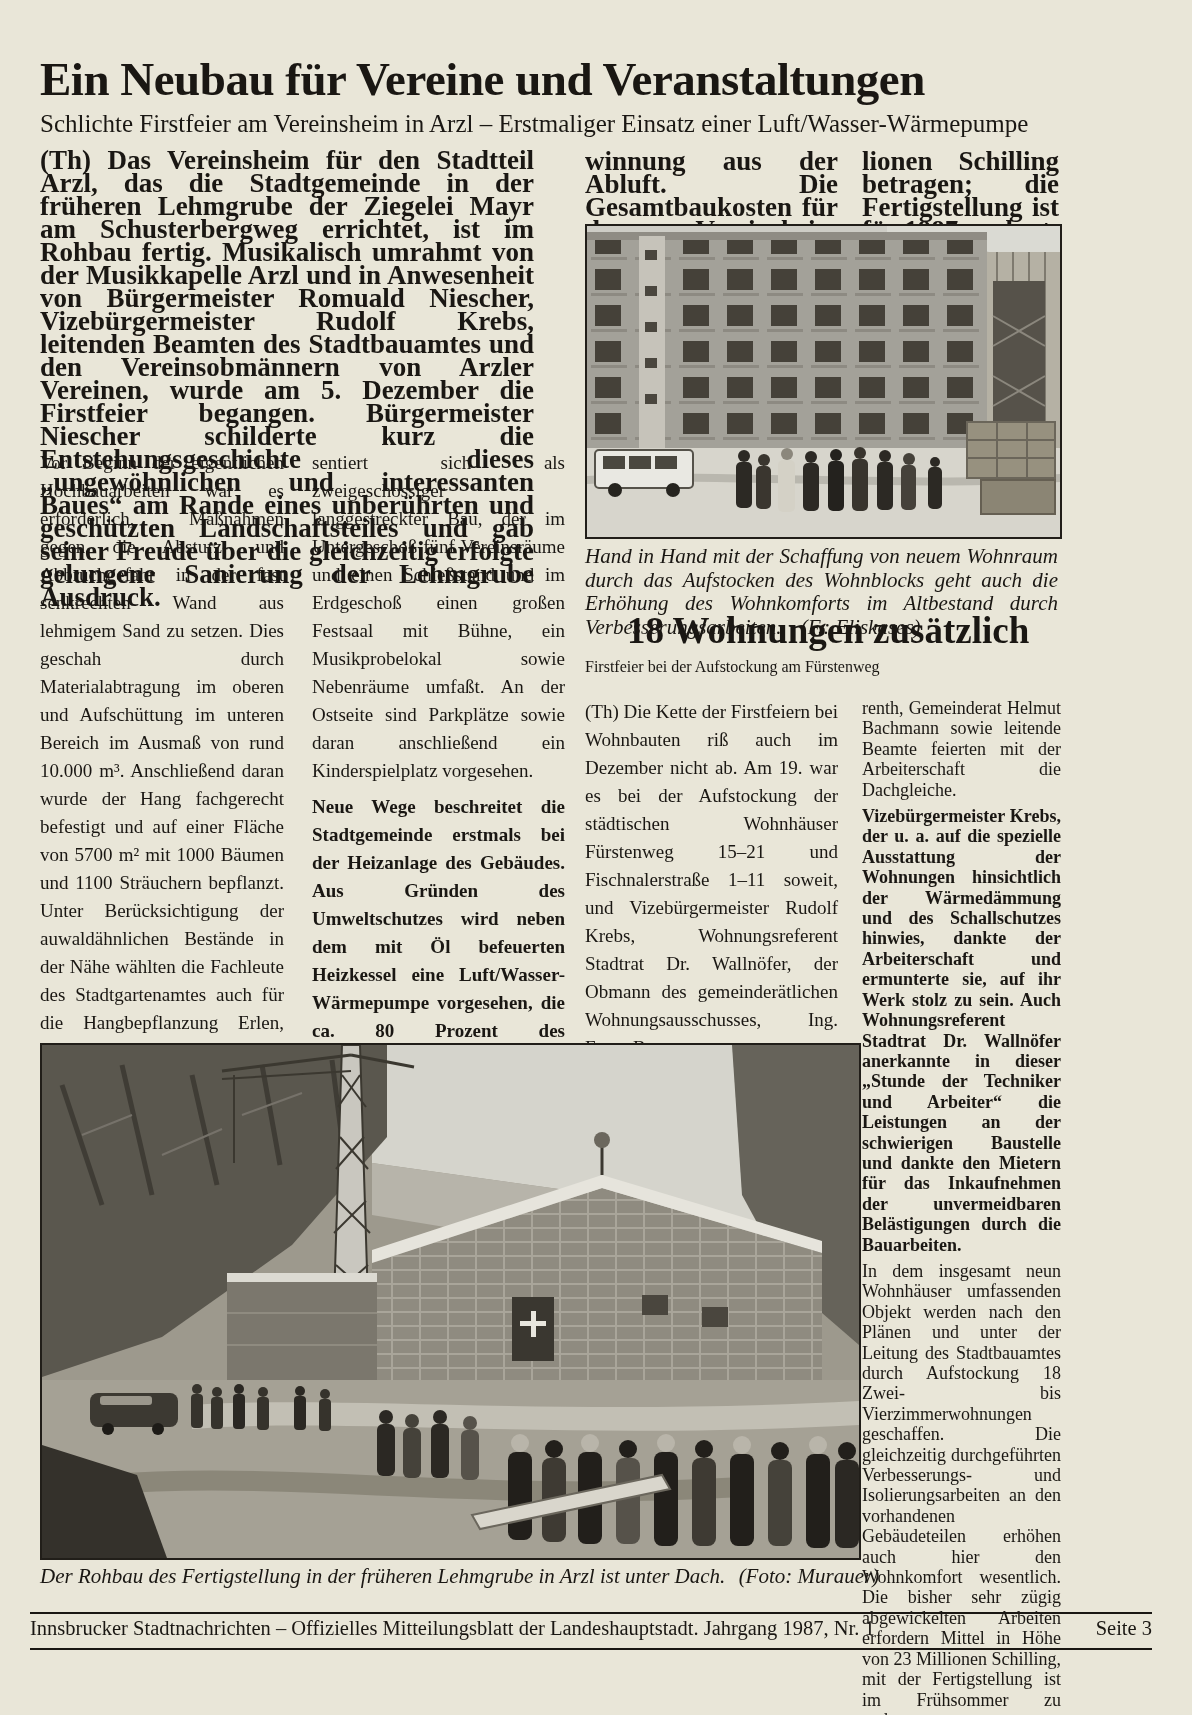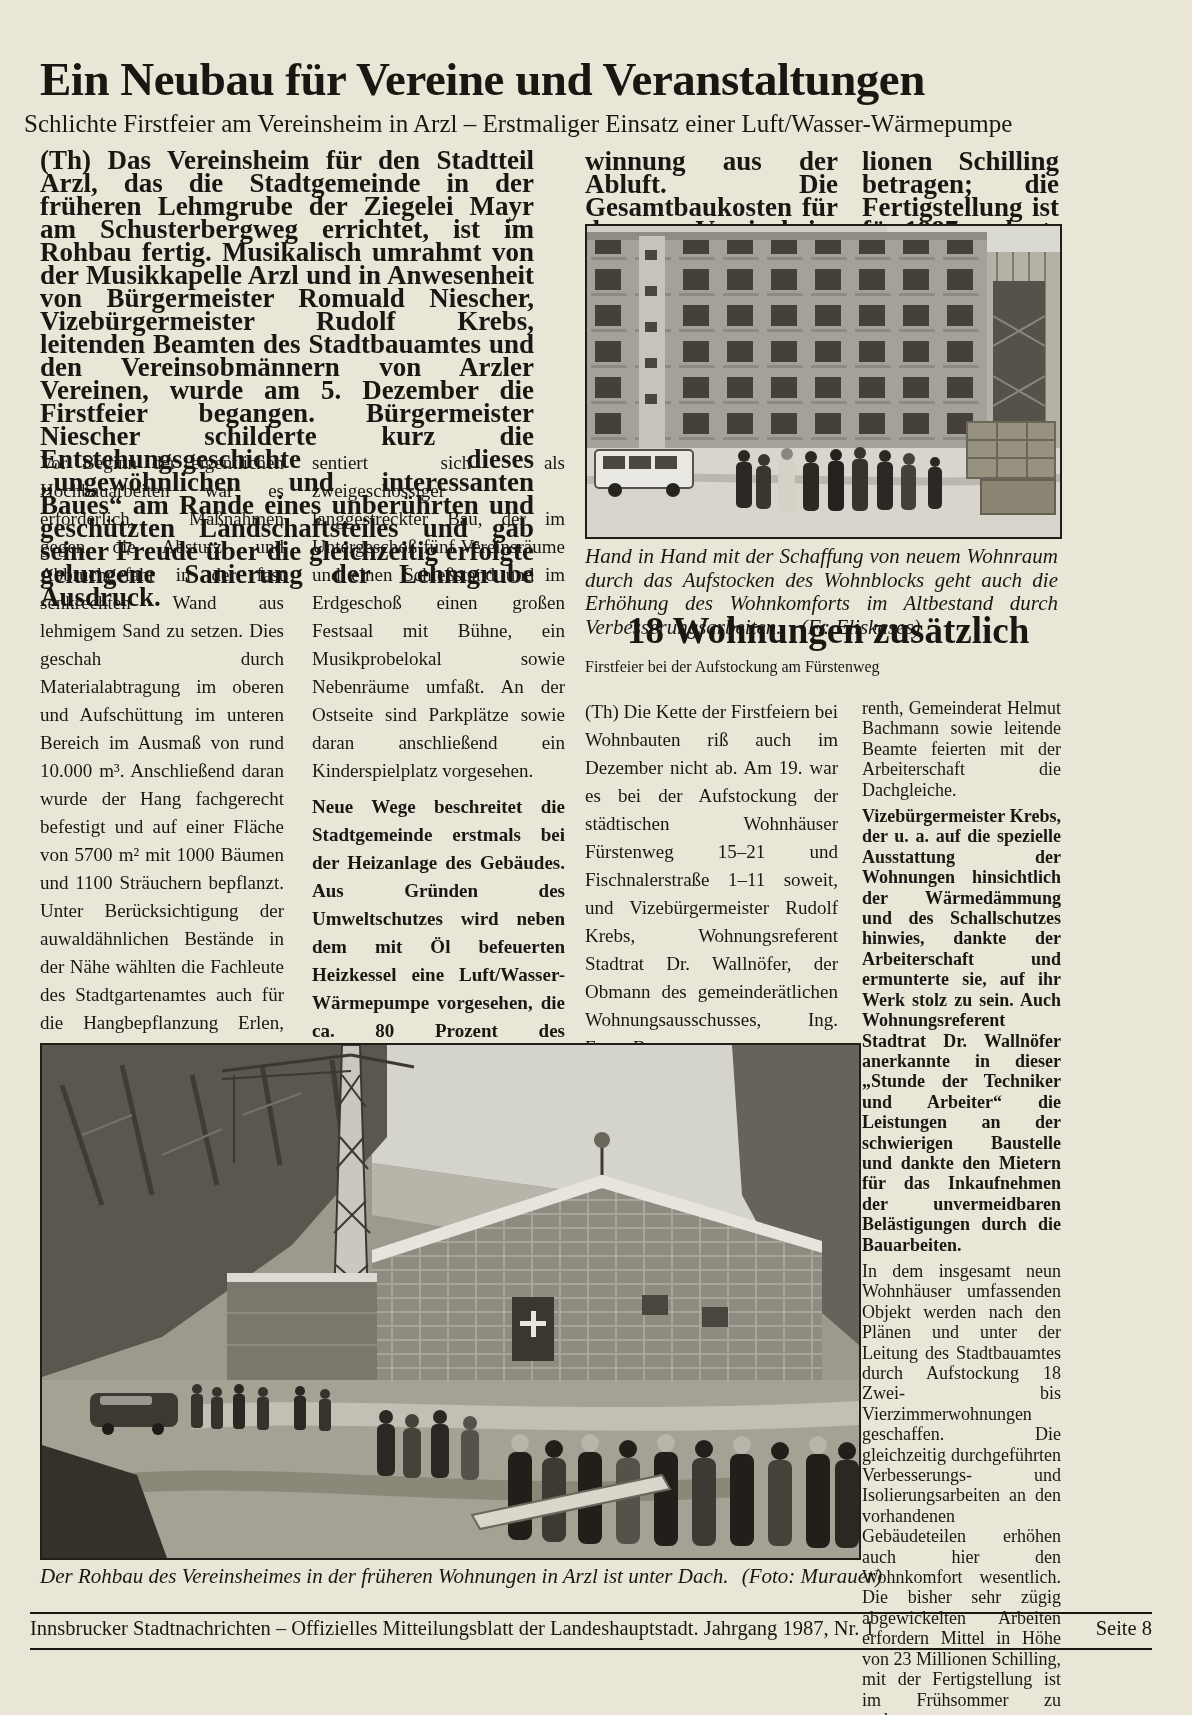--- a/index.html
+++ b/index.html
@@ -41,21 +41,21 @@
     display:flex;justify-content:space-between;align-items:flex-start;
     font-size:20.5px;
   }
 </style>
 </head>
 <body>
 
 <div class="page">
 
   <h1 class="abs headline1" style="left:40px;top:55px;">Ein Neubau für Vereine und Veranstaltungen</h1>
-  <h2 class="abs subhead1" style="left:24px;top:110px;">Schlichte Firstfeier am Vereinsheim in Arzl – Erstmaliger Einsatz einer Luft/Wasser-Wärmepumpe</h2>
+  <h2 class="abs subhead1" style="left:40px;top:110px;">Schlichte Firstfeier am Vereinsheim in Arzl – Erstmaliger Einsatz einer Luft/Wasser-Wärmepumpe</h2>
 
   <p class="abs lead" style="left:40px;top:149px;width:494px;">(Th) Das Vereinsheim für den Stadtteil Arzl, das die Stadtgemeinde in der früheren Lehmgrube der Ziegelei Mayr am Schusterbergweg errichtet, ist im Rohbau fertig. Musikalisch umrahmt von der Musikkapelle Arzl und in Anwesenheit von Bürgermeister Romuald Niescher, Vizebürgermeister Rudolf Krebs, leitenden Beamten des Stadtbauamtes und den Vereinsobmännern von Arzler Vereinen, wurde am 5. Dezember die Firstfeier begangen. Bürgermeister Niescher schilderte kurz die Entstehungsgeschichte dieses „ungewöhnlichen und interessanten Baues“ am Rande eines unberührten und geschützten Landschaftsteiles und gab seiner Freude über die gleichzeitig erfolgte gelungene Sanierung der Lehmgrube Ausdruck.</p>
 
   <p class="abs lead" style="left:585px;top:150px;width:253px;">winnung aus der Abluft. Die Gesamtbaukosten für das Vereinsheim werden rund 20 Mil-</p>
   <p class="abs lead" style="left:862px;top:150px;width:197px;">lionen Schilling betragen; die Fertigstellung ist für 1987 geplant.</p>
 
   <figure class="abs photo-frame" style="left:585px;top:224px;width:473px;height:311px;">
     <svg viewBox="0 0 473 311" width="473" height="311">
       <defs>
         <pattern id="p1win" width="44" height="36" patternUnits="userSpaceOnUse">
@@ -323,24 +323,24 @@
             <rect x="793" y="415" width="24" height="88" rx="8" fill="#2b2823"></rect>
           </g>
       </g>
       <g>
         <polygon points="430,470 620,430 628,444 438,484" fill="#d9d6cc" stroke="#6b675d" stroke-width="2"></polygon>
       </g>
     </svg>
   </figure>
 
   <p class="abs caption" style="left:40px;top:1565px;width:817px;white-space:nowrap;">
-    <span>Der Rohbau des Vereinsheimes in der früheren Wohnungen in Arzl ist unter Dach.</span>
+    <span>Der Rohbau des Fertigstellung in der früheren Lehmgrube in Arzl ist unter Dach.</span>
     <span class="credit" style="margin-left:8px;">(Foto: Murauer)</span>
   </p>
 
   <div class="abs rule" style="left:30px;top:1612px;width:1122px;"></div>
   <div class="abs footer-row" style="left:30px;top:1617px;width:1122px;">
     <span>Innsbrucker Stadtnachrichten – Offizielles Mitteilungsblatt der Landeshauptstadt. Jahrgang 1987, Nr. 1</span>
-    <span>Seite 8</span>
+    <span>Seite 3</span>
   </div>
   <div class="abs rule" style="left:30px;top:1648px;width:1122px;"></div>
 
 </div>
 
 </body></html>

